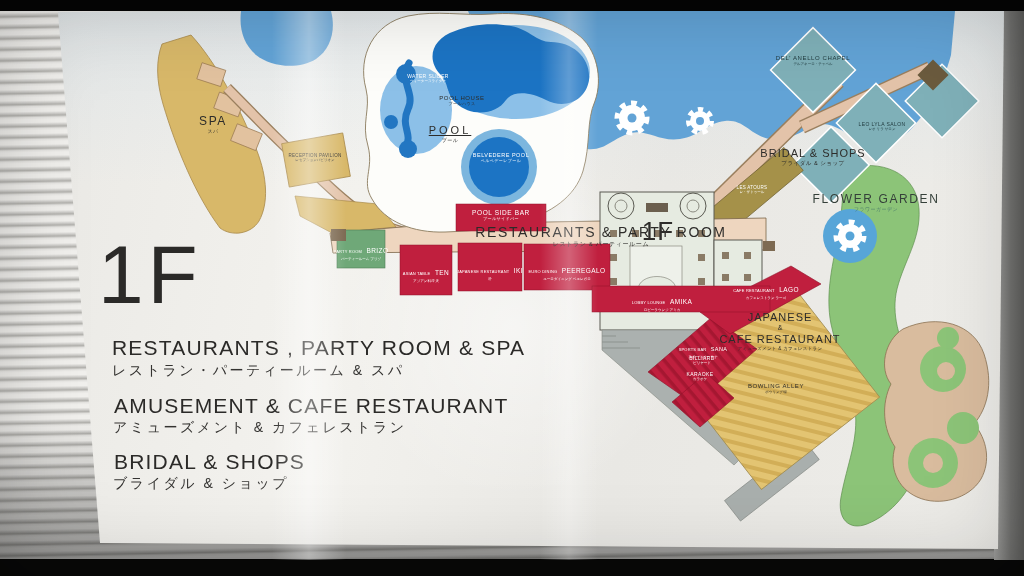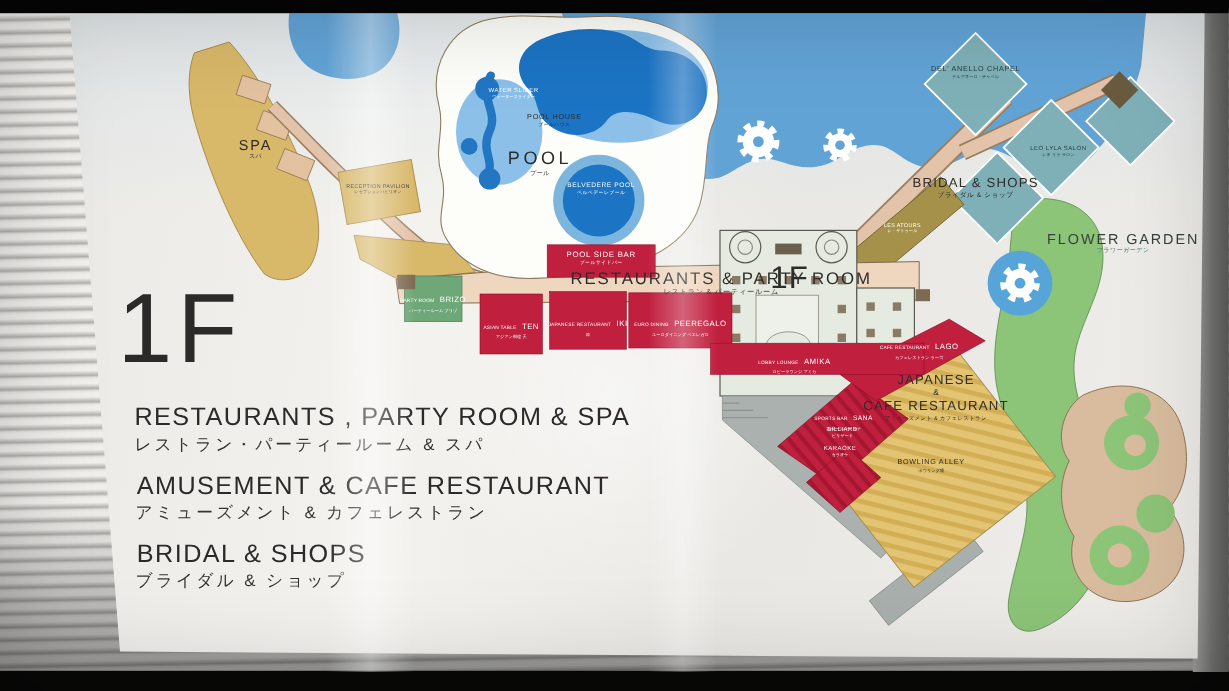--- a/index.html
+++ b/index.html
@@ -35,21 +35,21 @@
   .f4{font-size:4px;letter-spacing:.4px;}
   .f45{font-size:4.5px;letter-spacing:.3px;}
   .f5{font-size:5px;letter-spacing:.4px;}
   .f55{font-size:5.5px;letter-spacing:.5px;}
   .f6{font-size:6px;letter-spacing:.6px;}
   .f65{font-size:6.5px;letter-spacing:.6px;}
   .f7{font-size:7px;}
   .f11{font-size:11px;letter-spacing:1px;}
   .f12{font-size:12px;letter-spacing:1.6px;}
   .f14{font-size:14px;letter-spacing:1.6px;}
-  .f15{font-size:15px;letter-spacing:3px;}
+  .f15{font-size:11px;letter-spacing:3px;text-decoration:underline;}
   .f26{font-size:26px;letter-spacing:1px;font-weight:500;}
   .pre{font-size:4px;letter-spacing:.2px;}
   .nm{font-size:6.5px;letter-spacing:.4px;}
   
   .leg{position:absolute;white-space:nowrap;color:#2b2a28;}
   .leg-floor{left:98px;top:228px;font-size:82px;letter-spacing:4px;font-weight:500;}
   .leg-en{font-size:21px;letter-spacing:1.2px;}
   .leg-jp{font-size:14px;letter-spacing:2.5px;color:#343331;}
 </style>
 </head>
@@ -295,21 +295,21 @@
     <div class="f35">レオ リラ サロン</div>
   </div>
   <div class="lbl w" style="left:752px;top:185px">
     <div class="f45">LES ATOURS</div>
     <div class="f35">レ・ザトゥール</div>
   </div>
   <div class="lbl" style="left:813px;top:147px">
     <div class="f11">BRIDAL &amp; SHOPS</div>
     <div class="f55">ブライダル &amp; ショップ</div>
   </div>
-  <div class="lbl greenc" style="left:936px;top:192px">
+  <div class="lbl greenc" style="left:876px;top:192px">
     <div class="f12">FLOWER GARDEN</div>
     <div class="f5 jpt">フラワーガーデン</div>
   </div>
   <div class="lbl" style="left:658px;top:216px">
     <div class="f26">1F</div>
   </div>
 
   <div class="leg leg-floor">1F</div>
   <div class="leg leg-en" style="left:112px;top:336px">RESTAURANTS , PARTY ROOM &amp; SPA</div>
   <div class="leg leg-jp" style="left:112px;top:362px">レストラン・パーティールーム &amp; スパ</div>

